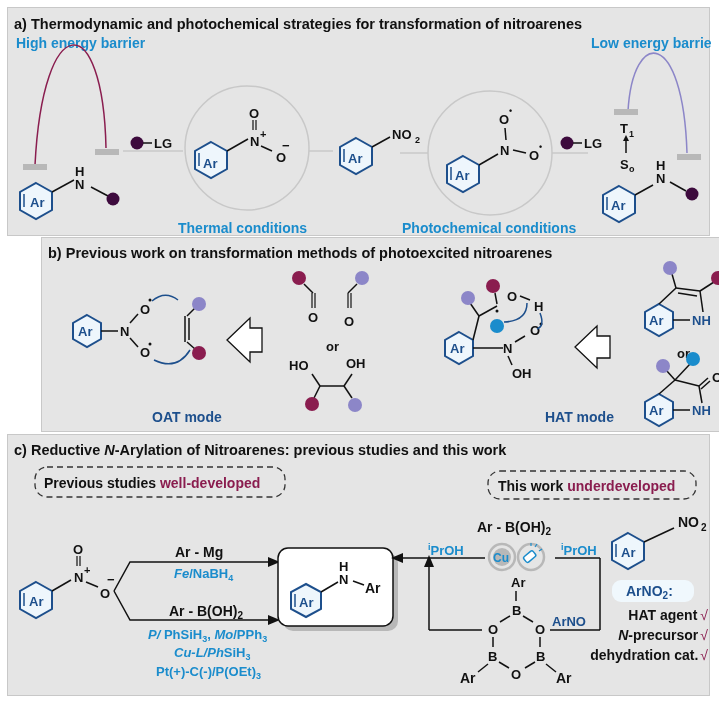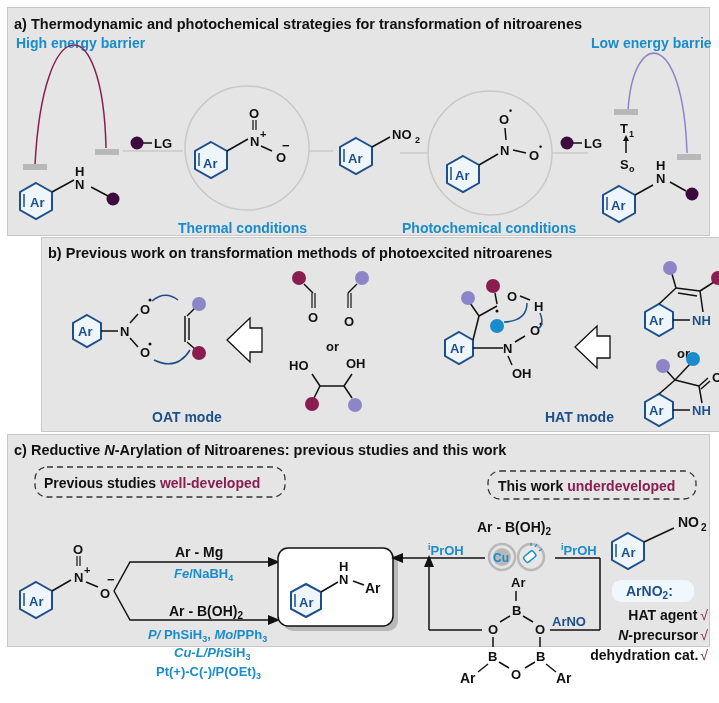--- a/index.html
+++ b/index.html
@@ -1,21 +1,21 @@
 <!DOCTYPE html>
 <html><head>
 <meta charset="utf-8">
 <style>
   html, body { margin: 0; padding: 0; background: #ffffff; }
   body { width: 719px; height: 703px; position: relative; overflow: hidden;
          font-family: "Liberation Sans", sans-serif; }
   .panel { position: absolute; left: 7px; width: 703px; border: 1px solid #c8c8c8; background: #e5e5e5; box-sizing: border-box; }
   #panel-a { top: 7px; height: 229px; }
   #panel-b { top: 237px; height: 195px; margin-left: 34px; }
-  #panel-c { top: 434px; height: 213px; }
+  #panel-c { top: 434px; height: 262px; }
   svg { position: absolute; left: 0; top: 0; }
   .t { font-family: "Liberation Sans", sans-serif; font-weight: bold; }
   .title { font-size: 14.5px; fill: #111; }
   .blue { fill: #1a8ccc; }
   .dblue { fill: #1d4f8c; }
   .maroon { fill: #8a1d4f; }
   .lbl { font-size: 13px; }
   .atom { font-size: 13px; fill: #111; }
   .ar { font-size: 13px; fill: #1d4f8c; }
 </style>

